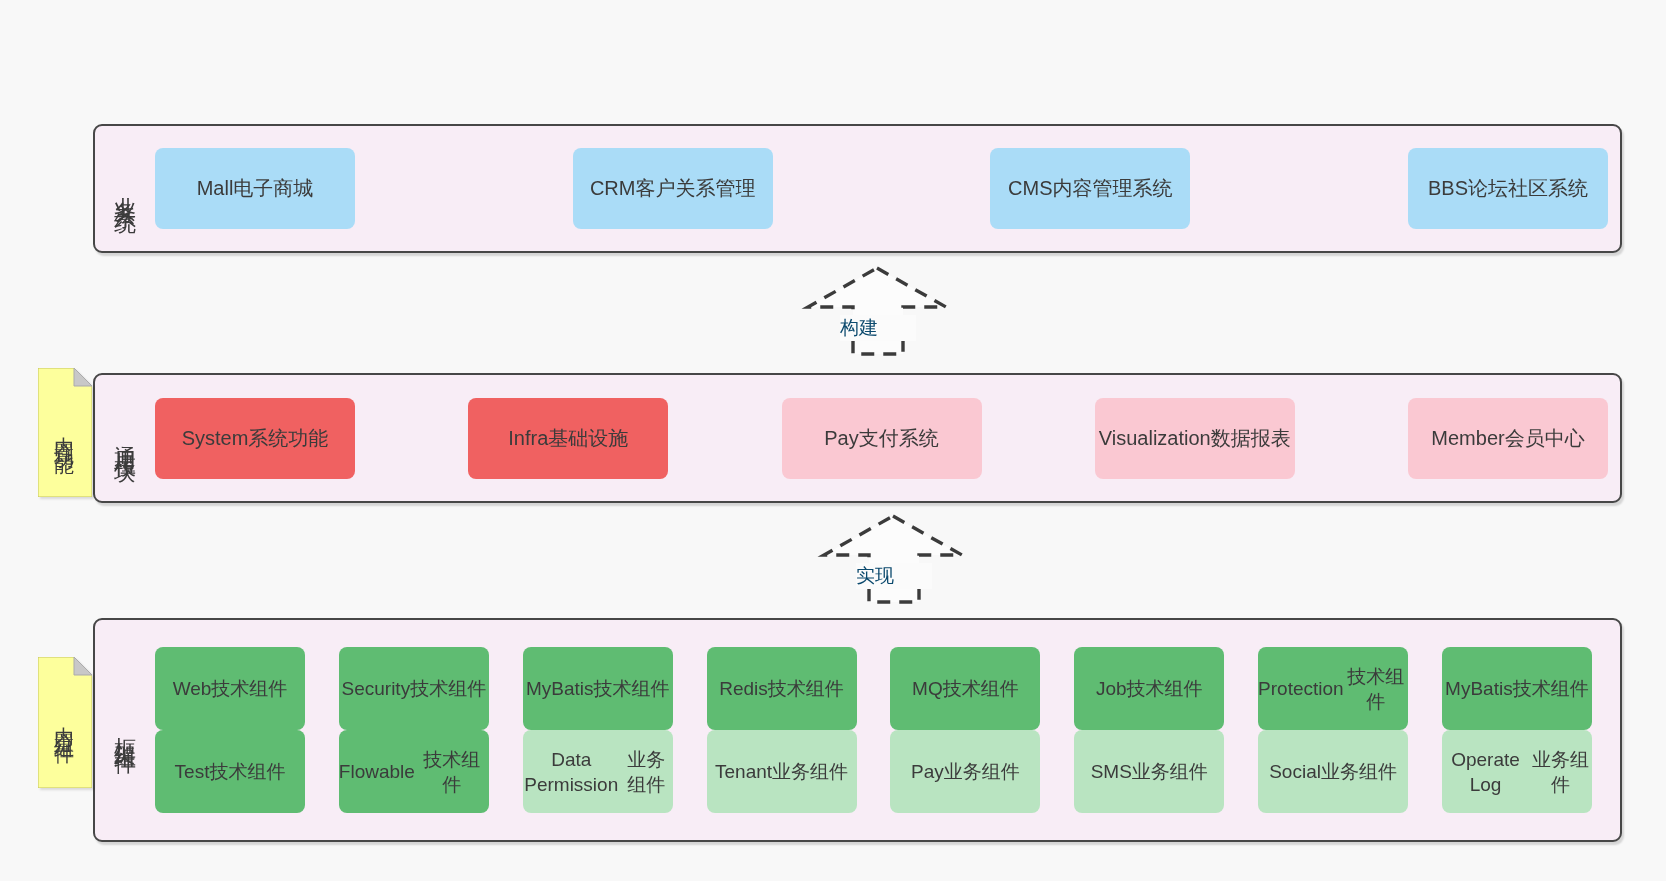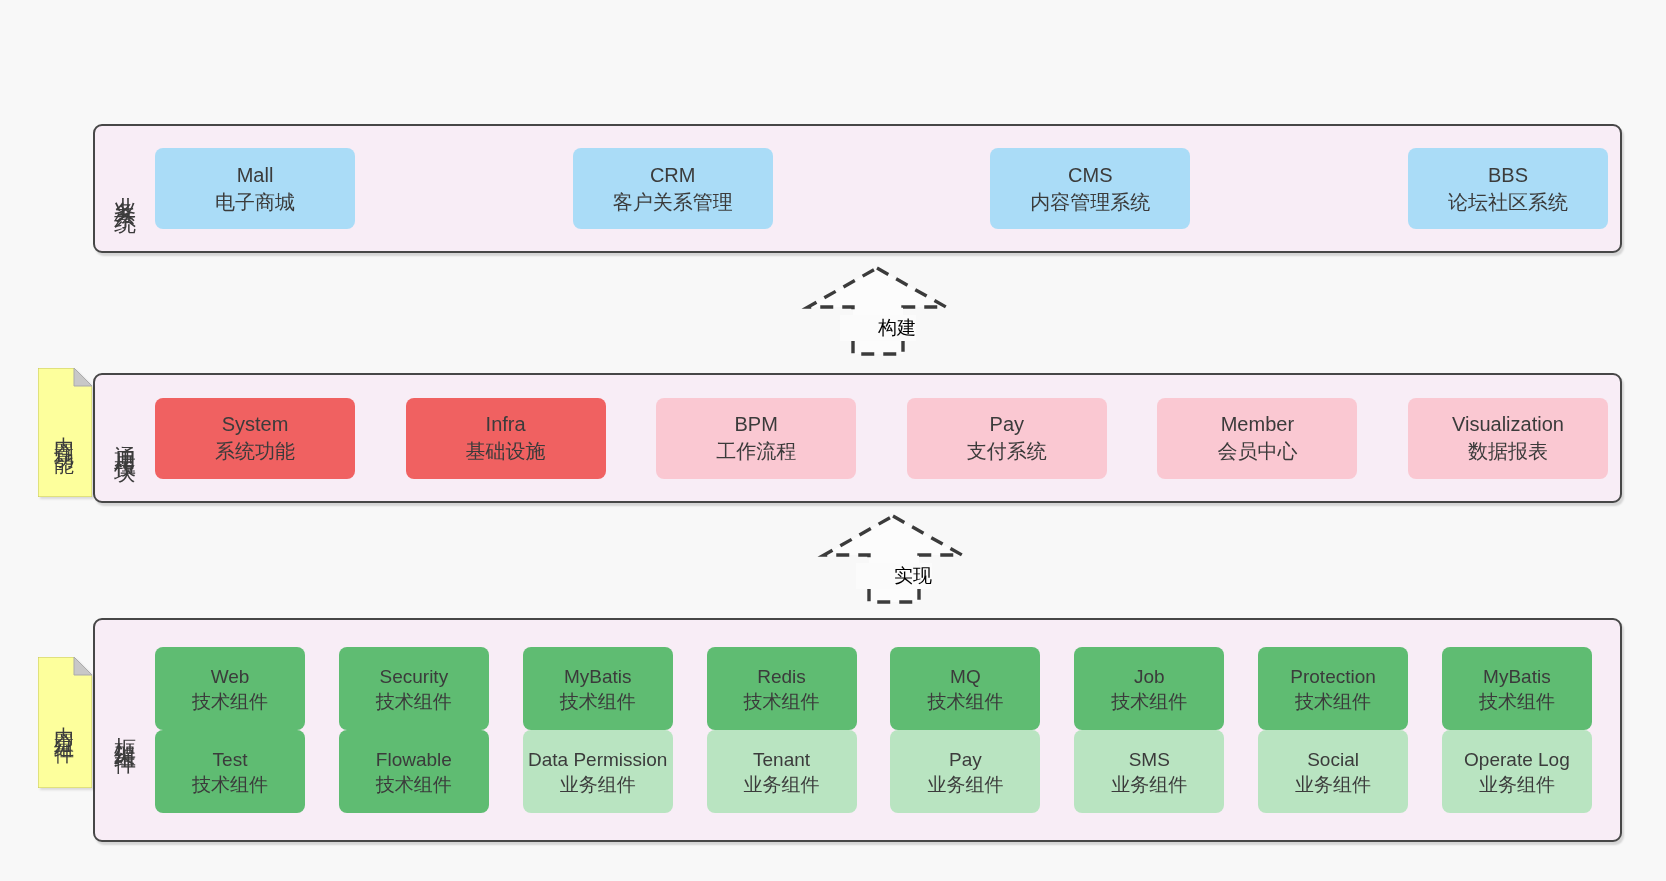--- a/index.html
+++ b/index.html
@@ -29,37 +29,37 @@
     display:flex;align-items:center;justify-content:space-between;
   }
   .rows{
     position:absolute;left:60px;right:28px;top:0;height:100%;
     display:flex;flex-direction:column;justify-content:center;
   }
   .row{display:flex;justify-content:space-between}
 
   .box{
     box-sizing:border-box;border-radius:8px;text-align:center;
-    display:flex;flex-direction:column;align-items:center;justify-content:center;
+    display:flex;flex-direction:row;align-items:center;justify-content:center;
   }
   .b6{width:200px;height:81px;font-size:20px;line-height:27px}
   .b8{width:150px;height:83px;font-size:19px;line-height:25px}
   .blue{background:#aadcf7}
   .red{background:#f06161}
   .pink{background:#fac8d2}
   .green{background:#5fbc72}
   .lightgreen{background:#b9e4c1}
 
   .arrow{position:absolute;width:165px;height:100px}
   #arrow-build{left:800px;top:262px}
   #arrow-implement{left:816px;top:510px}
   .arrow svg{position:absolute;left:0;top:0}
   .arrow-label{
-    position:absolute;left:40px;width:76px;top:53px;text-align:right;
-    font-size:19px;color:#000000;background:#fbfbfb;
+    position:absolute;left:40px;width:76px;top:53px;text-align:left;
+    font-size:19px;color:#0c4a6e;background:#fbfbfb;
   }
 
   .note{position:absolute;width:54px;filter:drop-shadow(2px 2px 1px rgba(0,0,0,0.12))}
   #note-functions{left:38px;top:368px;height:129px}
   #note-components{left:38px;top:657px;height:131px}
   .note svg{position:absolute;left:0;top:0}
   .note-text{
     position:absolute;left:0;top:0;width:100%;height:100%;
     display:flex;align-items:center;justify-content:center;
     font-size:20px;color:#3b3b3b;
@@ -109,34 +109,30 @@
     <div class="boxes">
       <div class="box b6 red">
         <div>System</div>
         <div>系统功能</div>
       </div>
       <div class="box b6 red">
         <div>Infra</div>
         <div>基础设施</div>
       </div>
       <div class="box b6 pink">
-        <div>BPM</div>
-        <div>工作流程</div>
-      </div>
-      <div class="box b6 pink">
         <div>Pay</div>
         <div>支付系统</div>
+      </div>
+      <div class="box b6 pink">
+        <div>Visualization</div>
+        <div>数据报表</div>
       </div>
       <div class="box b6 pink">
         <div>Member</div>
         <div>会员中心</div>
-      </div>
-      <div class="box b6 pink">
-        <div>Visualization</div>
-        <div>数据报表</div>
       </div>
     </div>
   </section>
 
   <div class="note" id="note-functions">
     <svg width="54" height="129" viewBox="0 0 54 129">
       <polygon points="0,0 36,0 54,18 54,129 0,129" fill="#fdff9c" stroke="#c3c35e" stroke-width="1"></polygon>
       <polygon points="36,0 54,18 36,18" fill="#c8c8c8" stroke="#ababab" stroke-width="1"></polygon>
     </svg>
     <div class="note-text">

